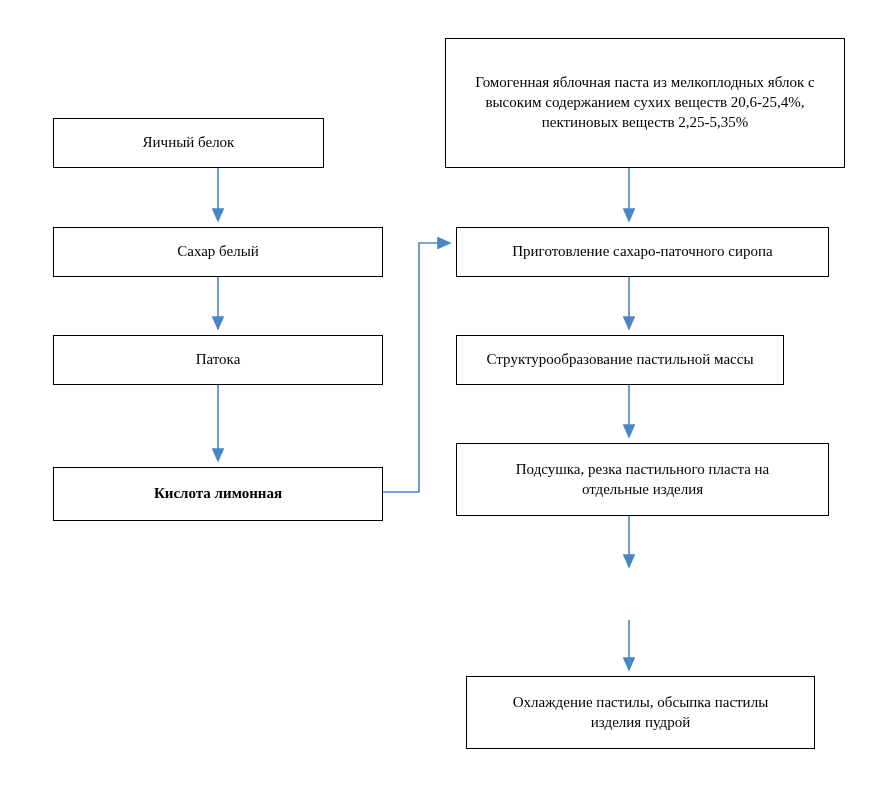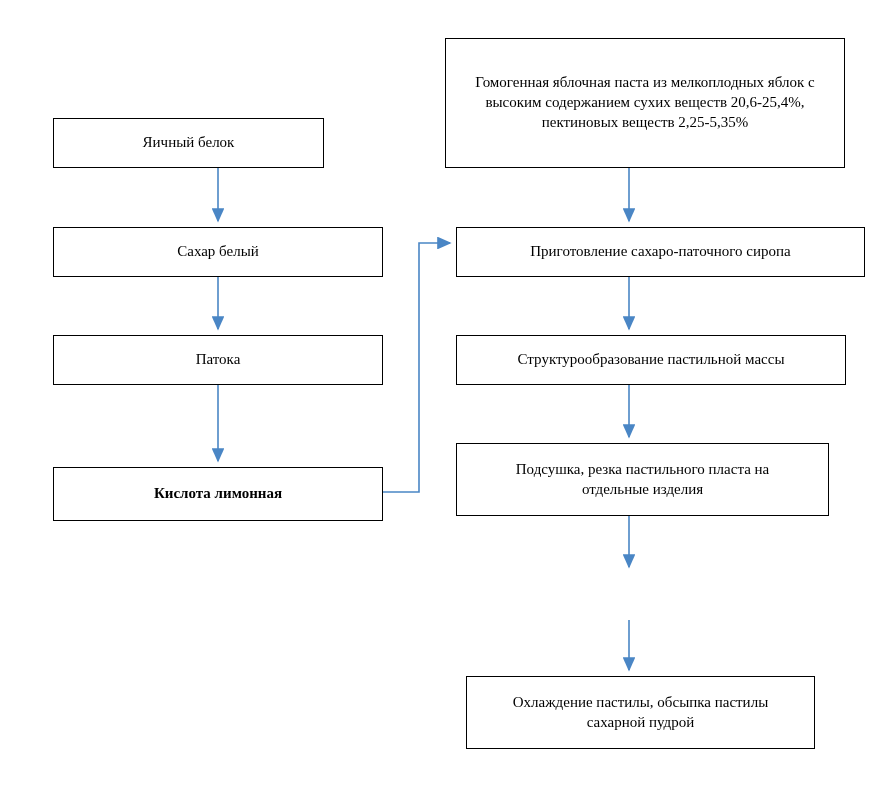--- a/index.html
+++ b/index.html
@@ -90,30 +90,30 @@
   </div>
 
   <div class="node" style="left:53px; top:467px; width:330px; height:54px;font-weight:bold;">
     <span>Кислота лимонная</span>
   </div>
 
   <div class="node" style="left:429px; top:38px; width:400px; height:130px; padding:6px 26px;margin-left:16px;">
     <span>Гомогенная яблочная паста из мелкоплодных яблок с высоким содержанием сухих веществ 20,6-25,4%, пектиновых веществ 2,25-5,35%</span>
   </div>
 
-  <div class="node" style="left:456px; top:227px; width:409px; height:50px;">
+  <div class="node" style="left:456px; top:227px; width:373px; height:50px;">
     <span>Приготовление сахаро-паточного сиропа</span>
   </div>
 
-  <div class="node" style="left:456px; top:335px; width:390px; height:50px;">
+  <div class="node" style="left:456px; top:335px; width:328px; height:50px;">
     <span>Структурообразование пастильной массы</span>
   </div>
 
   <div class="node" style="left:456px; top:443px; width:373px; height:73px; padding:16px 34px;">
     <span>Подсушка, резка пастильного пласта на отдельные изделия</span>
   </div>
 
 
   <div class="node" style="left:466px; top:676px; width:349px; height:73px; padding:6px 22px;">
-    <span>Охлаждение пастилы, обсыпка пастилы сахарной пудрой</span>
+    <span>Охлаждение пастилы, обсыпка пастилы изделия пудрой</span>
   </div>
 
 </div>
 
 </body></html>

